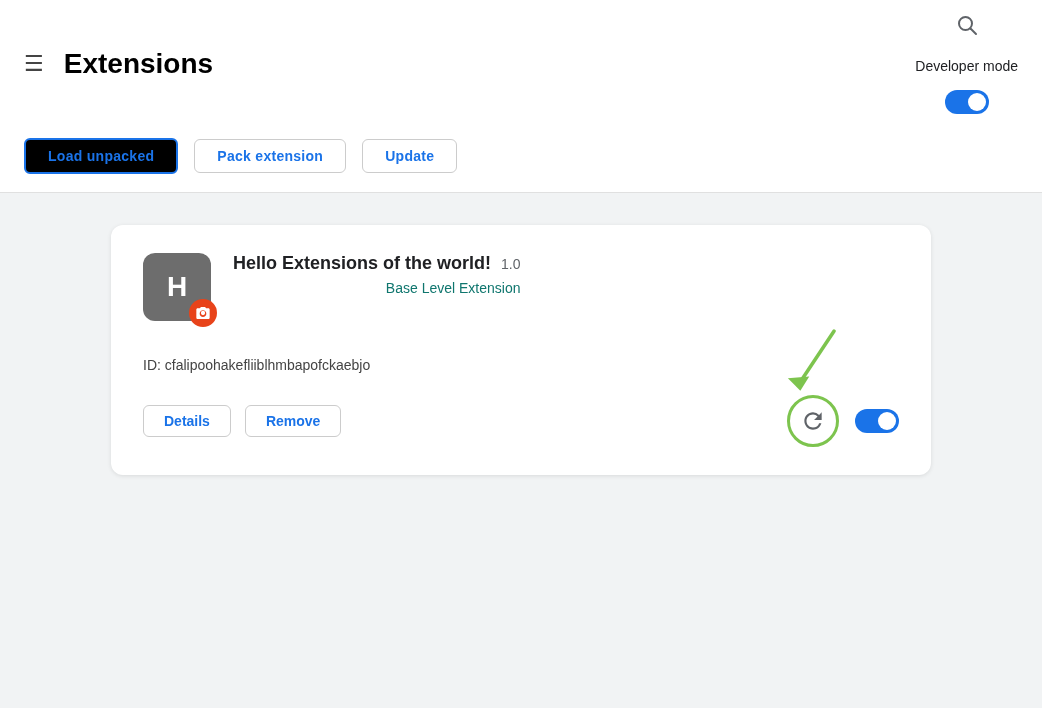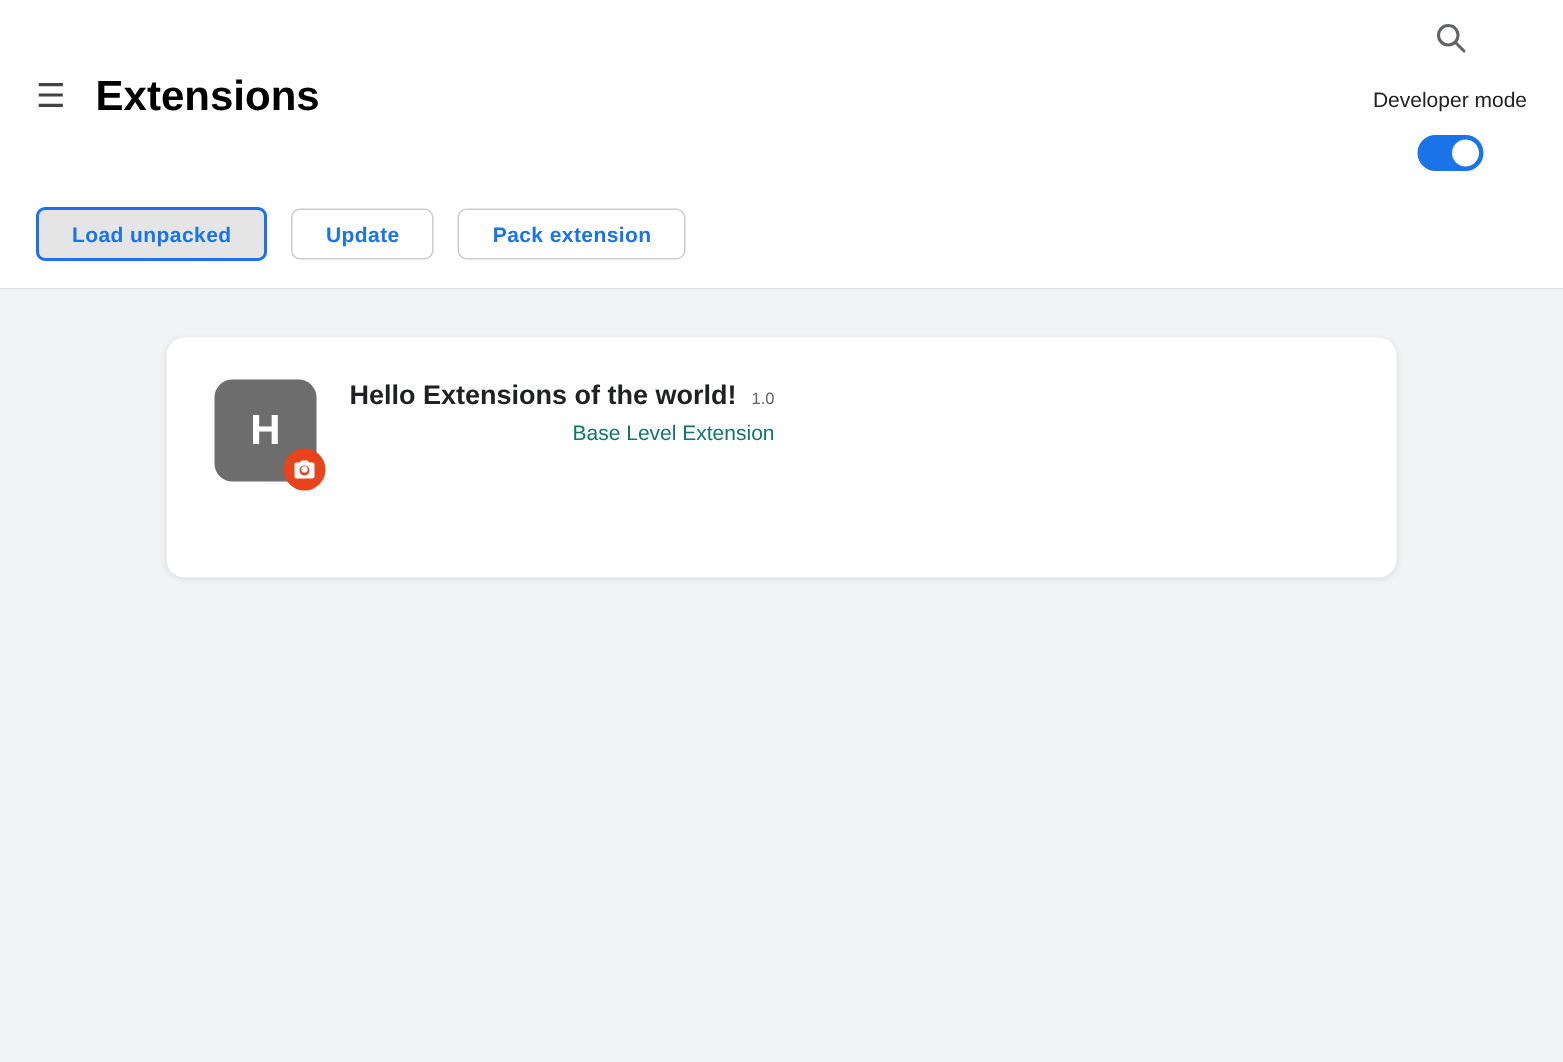--- a/index.html
+++ b/index.html
@@ -109,21 +109,21 @@
       background: #fff;
       font-size: 14px;
       font-weight: 600;
       color: #1a73e8;
       cursor: pointer;
       letter-spacing: 0.02em;
     }
 
     .toolbar-btn.active {
       border: 2px solid #1a73e8;
-      background: #e5e5e5;
+      background: #000000;
     }
 
     
     .divider {
       height: 1px;
       background: #e0e0e0;
       width: 100%;
     }
 
     
@@ -201,21 +201,21 @@
       gap: 10px;
     }
 
     .ext-name {
       font-size: 18px;
       font-weight: 600;
       color: #202124;
     }
 
     .ext-version {
-      font-size: 11px;
+      font-size: 14px;
       color: #5f6368;
     }
 
     .ext-description {
       font-size: 14px;
       color: #0f766e;
     }
 
     
     .ext-id-row {
@@ -329,22 +329,22 @@
       <div class="toggle-switch">
         <div class="toggle-track">
           <div class="toggle-thumb"></div>
         </div>
       </div>
     </div>
   </div>
 
   <div class="toolbar">
     <button class="toolbar-btn active">Load unpacked</button>
+    <button class="toolbar-btn">Pack extension</button>
     <button class="toolbar-btn">Update</button>
-    <button class="toolbar-btn">Pack extension</button>
   </div>
 
   <div class="divider"></div>
 
   <div class="main-content">
     <div class="ext-card">
 
       <div class="ext-card-top">
         <div class="ext-icon-wrapper">
           <div class="ext-icon-main">H</div>
@@ -358,18 +358,47 @@
         </div>
         <div class="ext-info">
           <div class="ext-name-row">
             <span class="ext-name">Hello Extensions of the world!</span>
             <span class="ext-version">1.0</span>
           </div>
           <span class="ext-description">Base Level Extension</span>
         </div>
       </div>
 
-
+      <div class="ext-id-row">
+        <span>ID: cfalipoohakefliiblhmbapofckaebjo</span>
+      </div>
+
+      <div class="ext-card-bottom">
+        <div class="ext-card-actions">
+          <button class="ext-action-btn">Details</button>
+          <button class="ext-action-btn">Remove</button>
+        </div>
+
+        <div class="ext-card-right">
+
+          <svg class="arrow-annotation" viewBox="0 0 90 75" xmlns="http://www.w3.org/2000/svg">
+            <line x1="80" y1="5" x2="40" y2="65" stroke="#7dc44e" stroke-width="4" stroke-linecap="round"></line>
+            <polygon points="28,58 42,72 52,56" fill="#7dc44e"></polygon>
+          </svg>
+
+          <div class="reload-btn-wrapper">
+            <div class="reload-circle">
+              <svg class="reload-icon-svg" viewBox="0 0 24 24" fill="none" xmlns="http://www.w3.org/2000/svg">
+                <path d="M17.65 6.35A7.958 7.958 0 0 0 12 4c-4.42 0-7.99 3.58-7.99 8s3.57 8 7.99 8c3.73 0 6.84-2.55 7.73-6h-2.08A5.99 5.99 0 0 1 12 18c-3.31 0-6-2.69-6-6s2.69-6 6-6c1.66 0 3.14.69 4.22 1.78L13 11h7V4l-2.35 2.35z" fill="#5f6368"></path>
+              </svg>
+            </div>
+          </div>
+
+          <div class="ext-toggle-track">
+            <div class="ext-toggle-thumb"></div>
+          </div>
+        </div>
+      </div>
 
     </div>
   </div>
 
 </div>
 
 </body></html>

